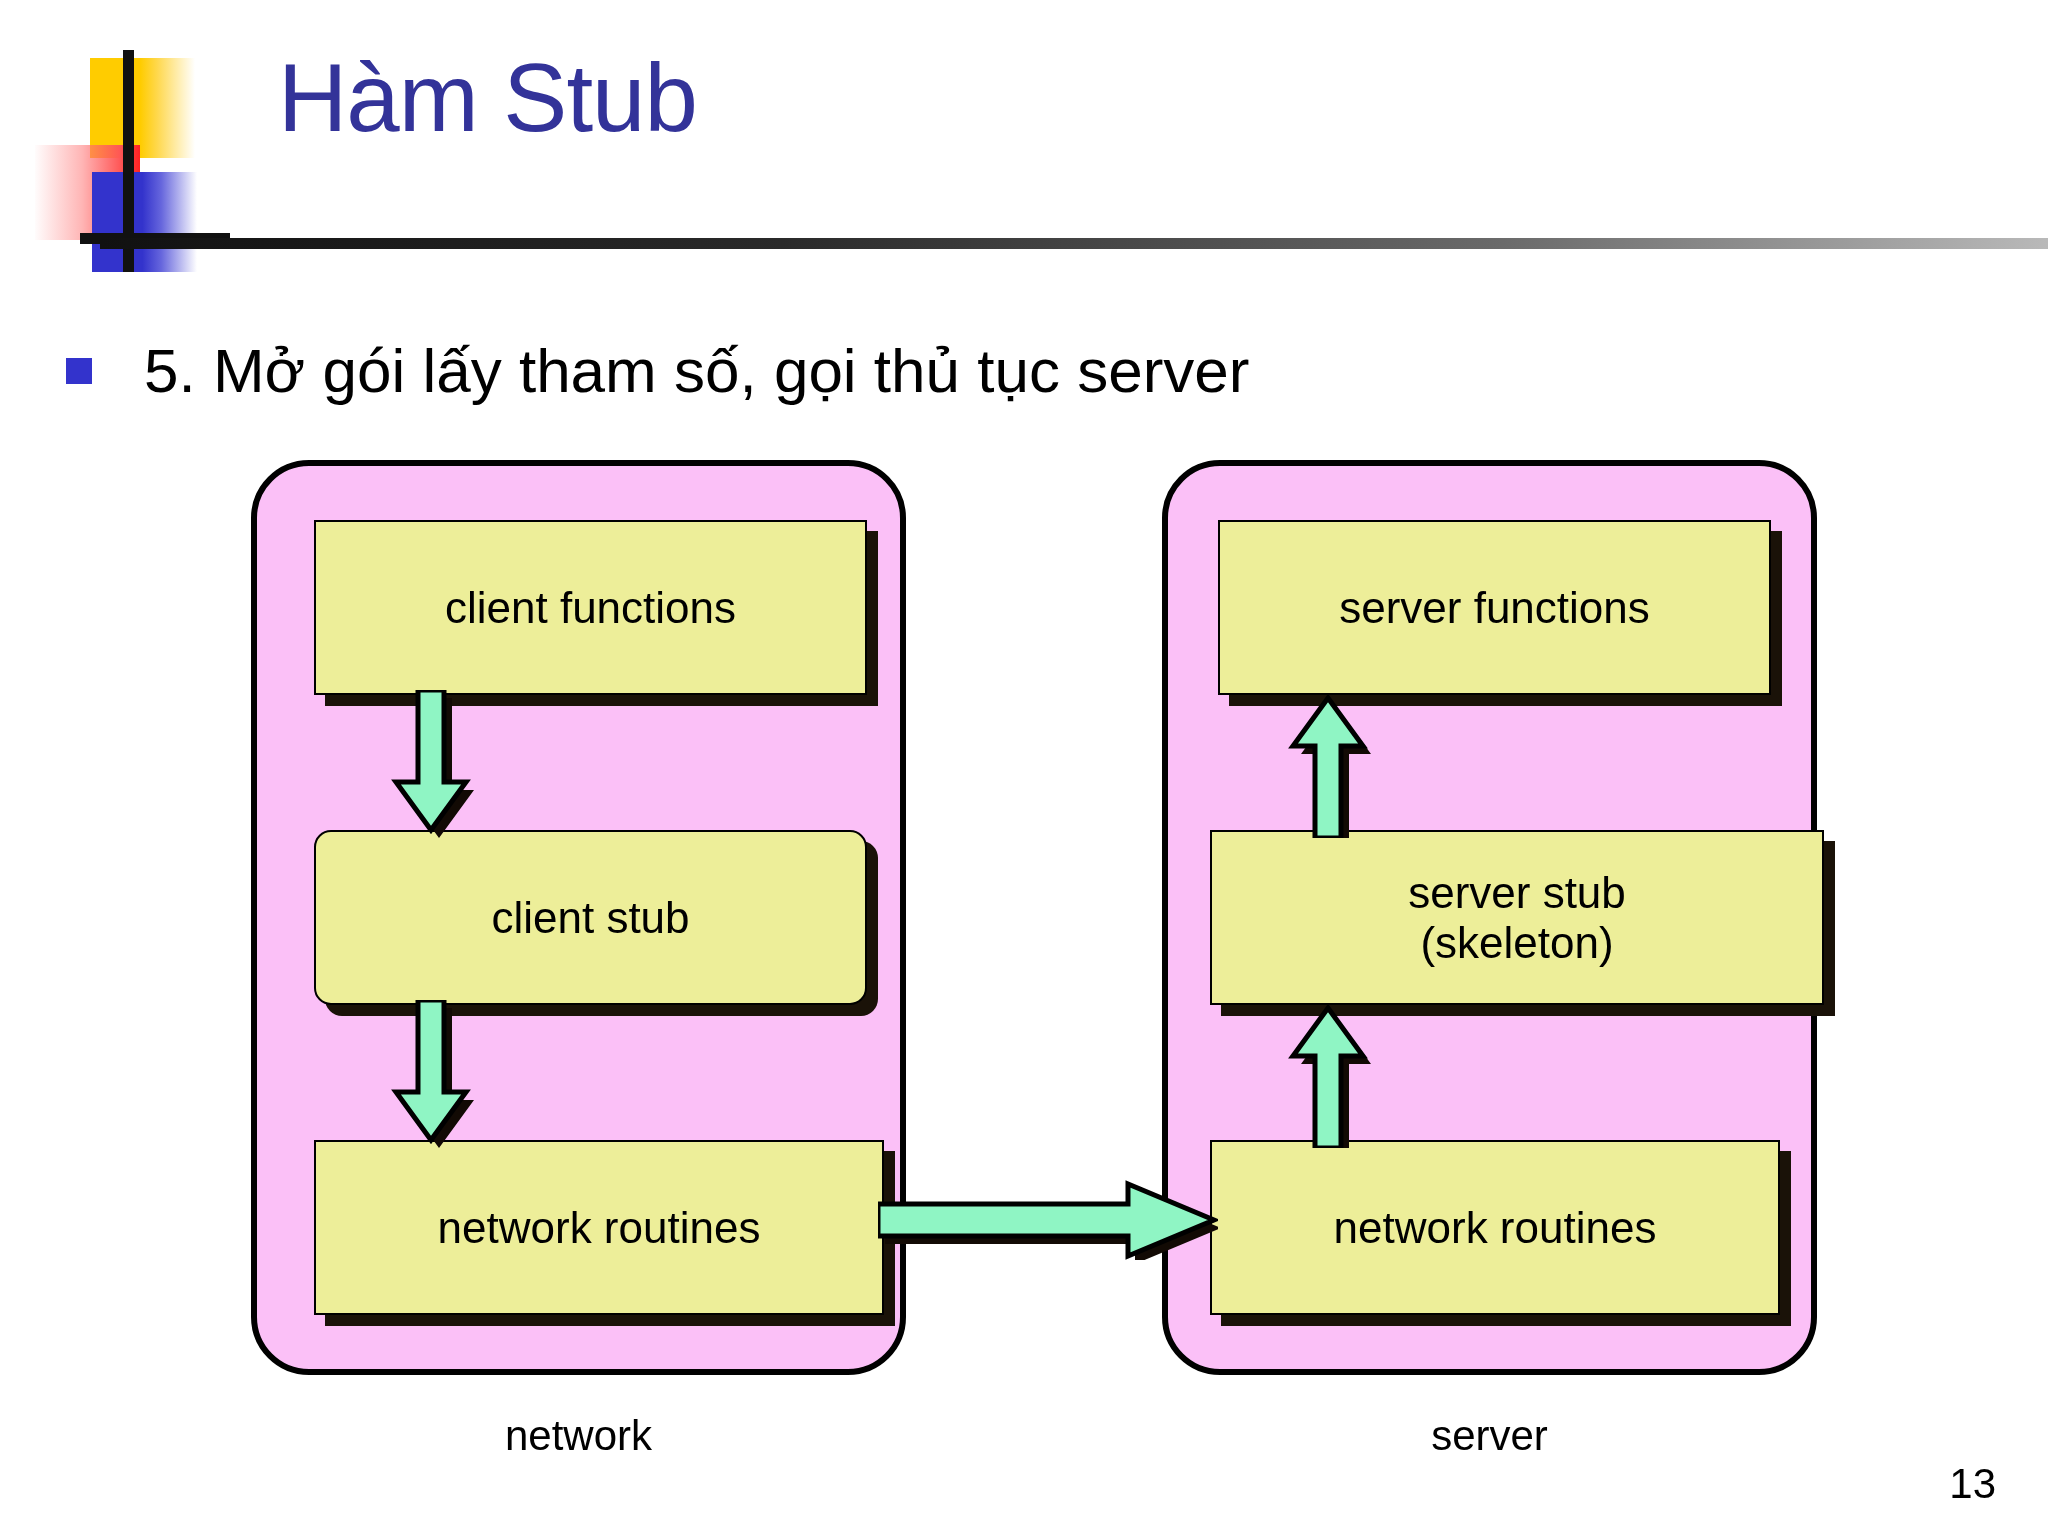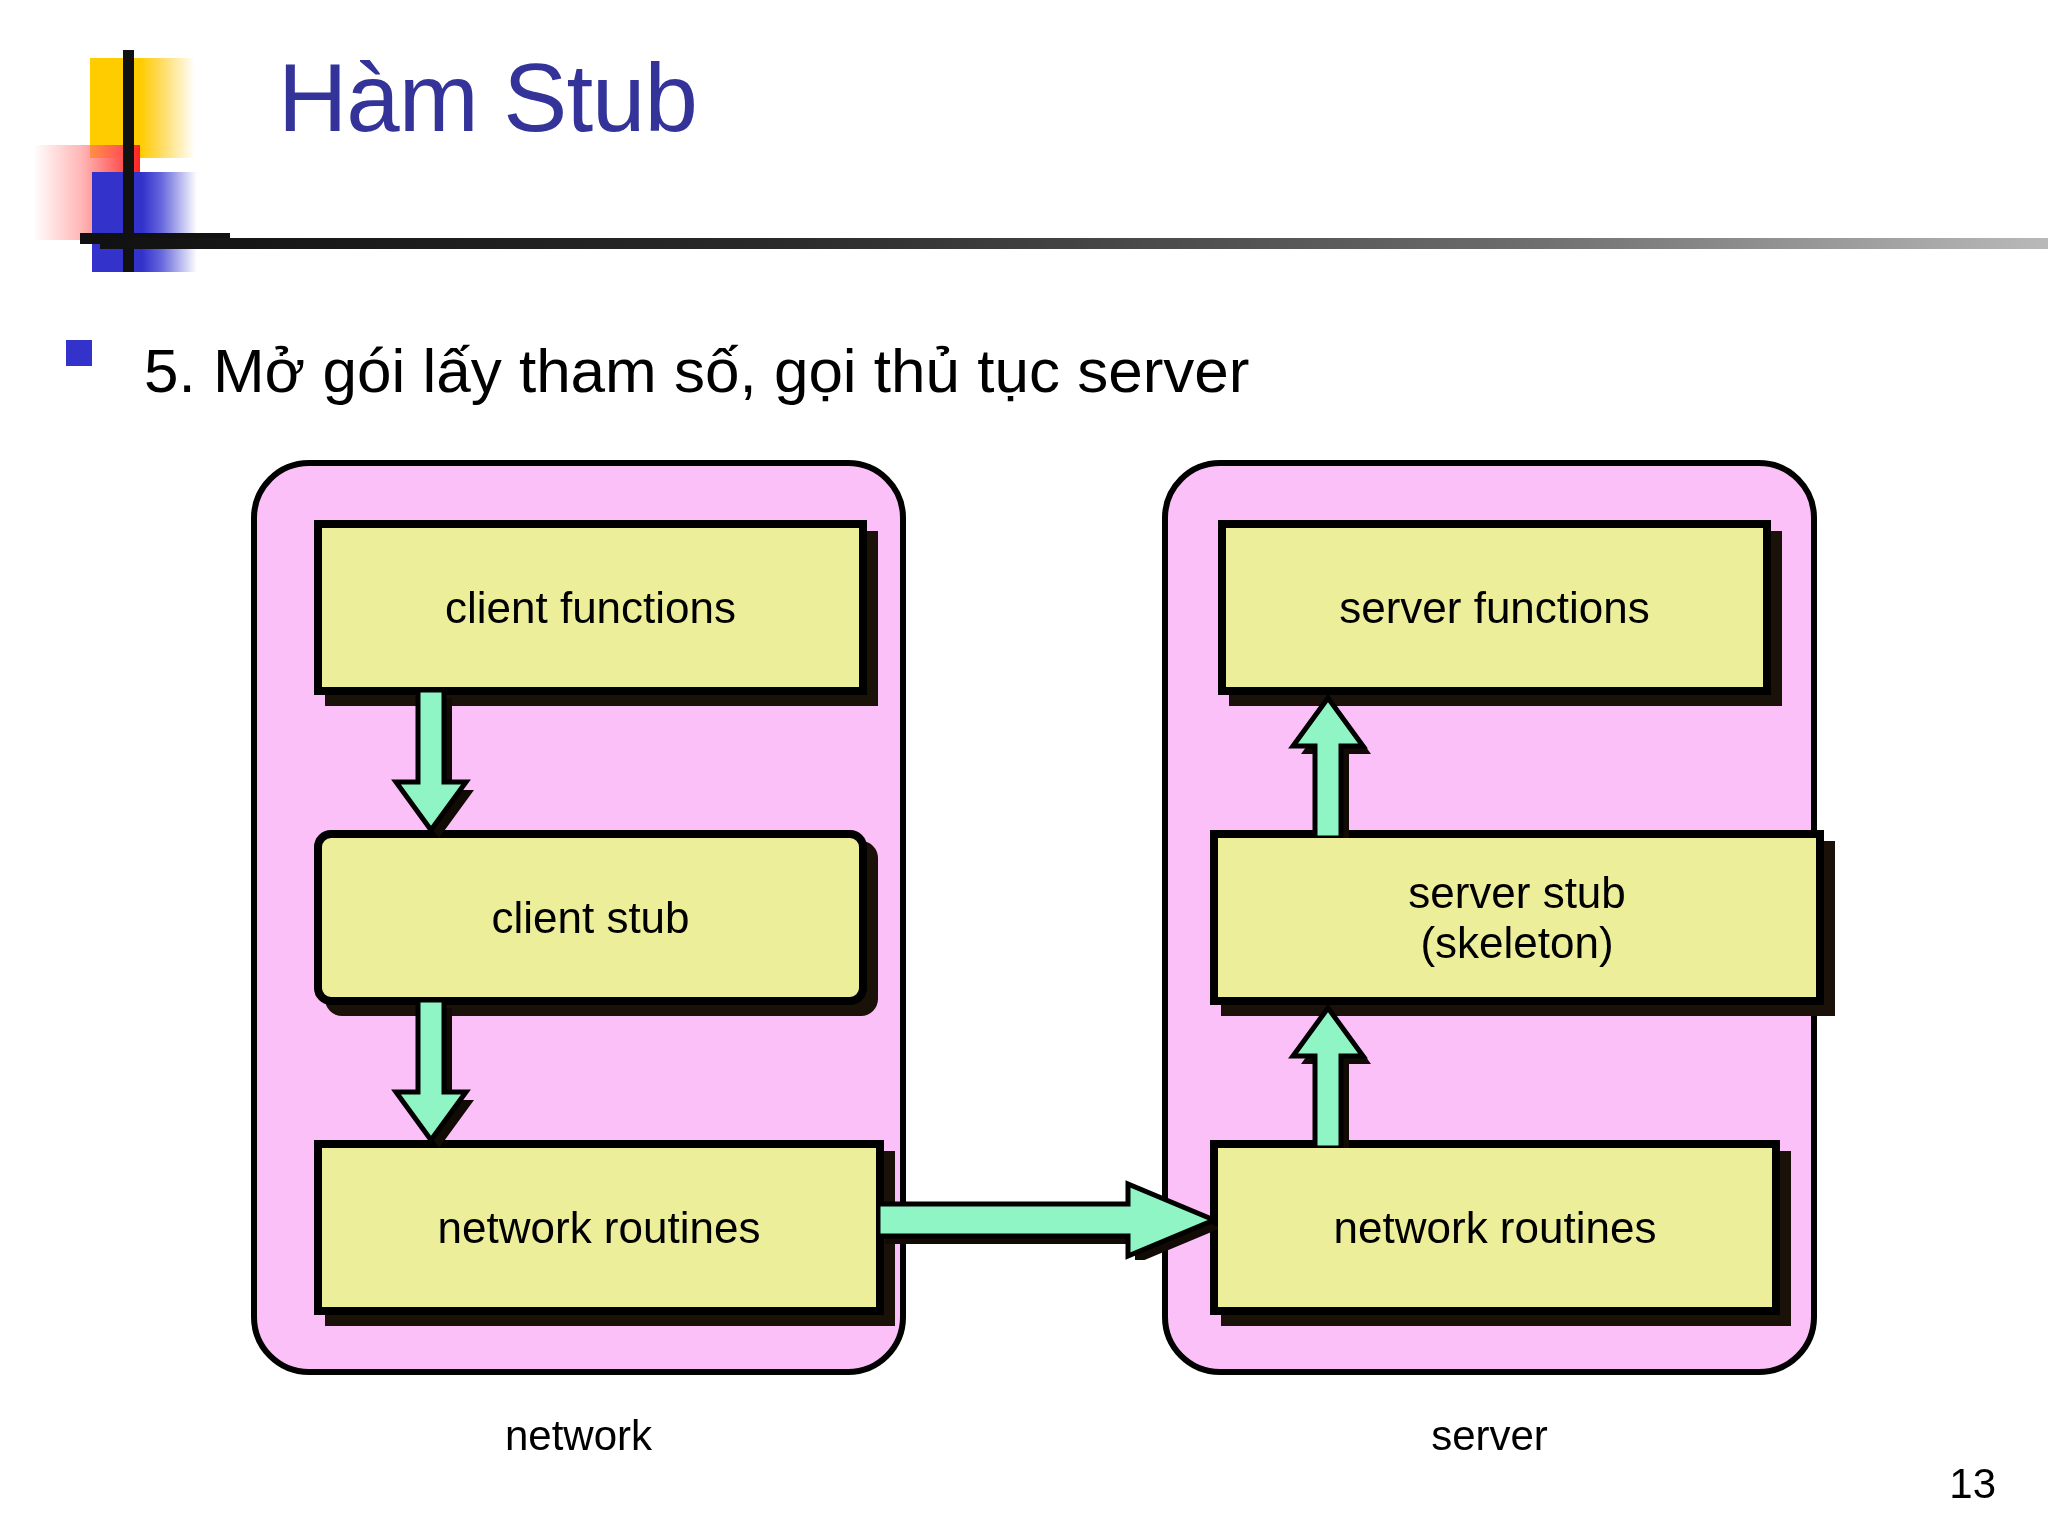--- a/index.html
+++ b/index.html
@@ -83,20 +83,21 @@
     height: 11px;
     background: linear-gradient(to right, #111111 0%, #2a2a2a 35%, #6a6a6a 72%, #b9b9b9 100%);
   }
 
   
   #bullet-row {
     position: absolute;
     left: 66px;
     top: 340px;
     display: flex;
+    align-items: center;
   }
   #bullet-square {
     width: 26px;
     height: 26px;
     background: #3333CC;
     margin-right: 52px;
     flex: none;
   }
   #bullet-text {
     font-size: 62px;
@@ -135,21 +136,21 @@
     font-size: 42px;
     color: #000000;
   }
   #caption-client { left: 251px; }
   #caption-server { left: 1162px; }
 
   
   .box {
     position: absolute;
     background: #EDEE99;
-    border: 8px solid #000000;
+    border: 2px solid #000000;
     box-sizing: border-box;
     box-shadow: 11px 11px 0 0 #1a1208;
     display: flex;
     align-items: center;
     justify-content: center;
     text-align: center;
     font-size: 44px;
     color: #000000;
     line-height: 1.12;
   }

